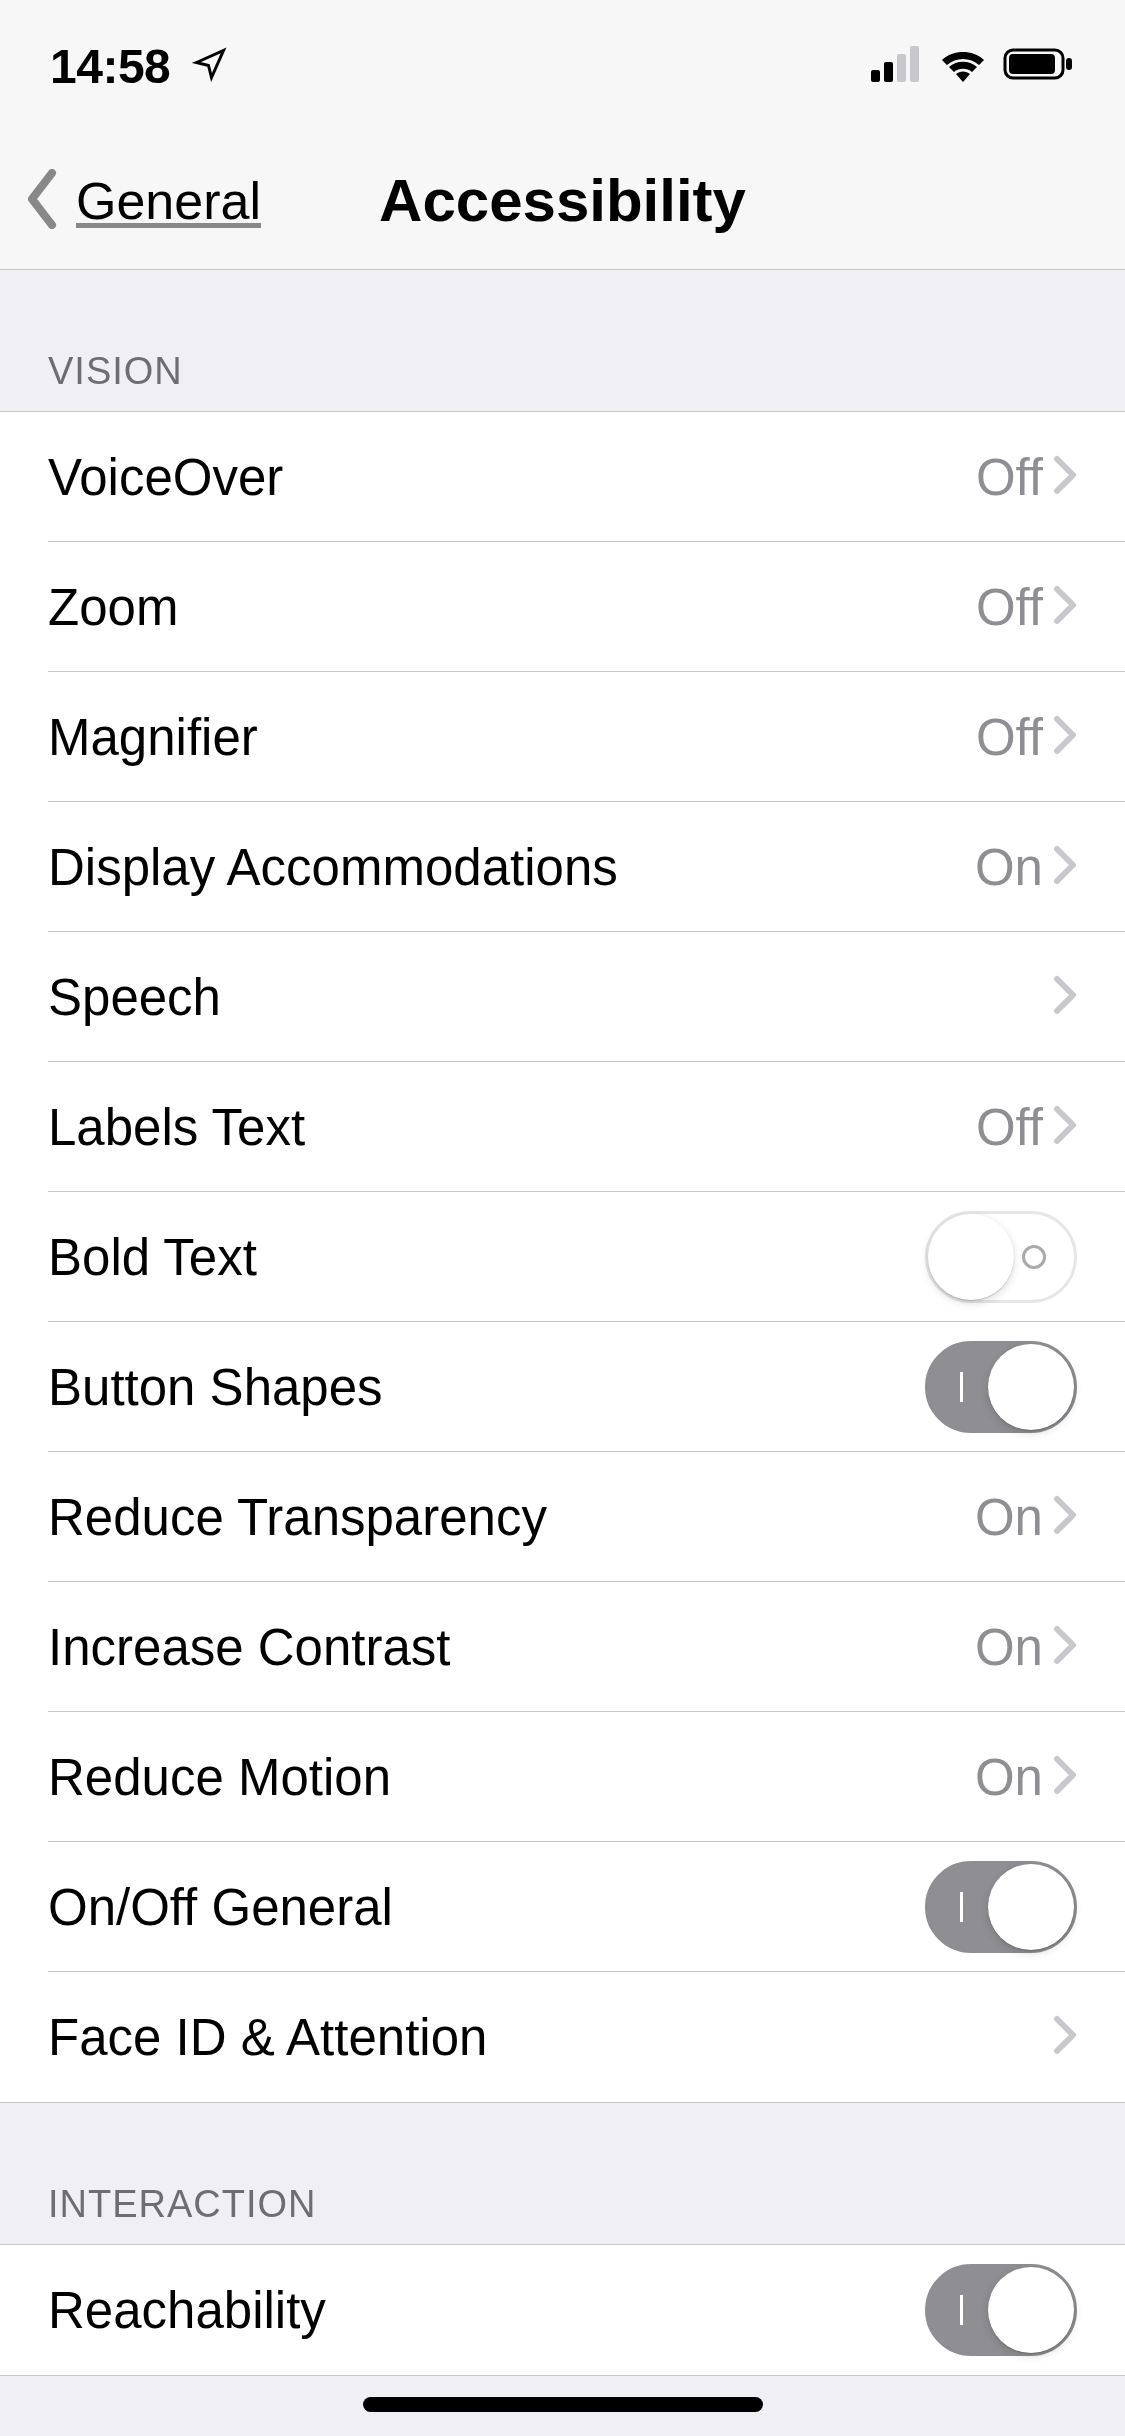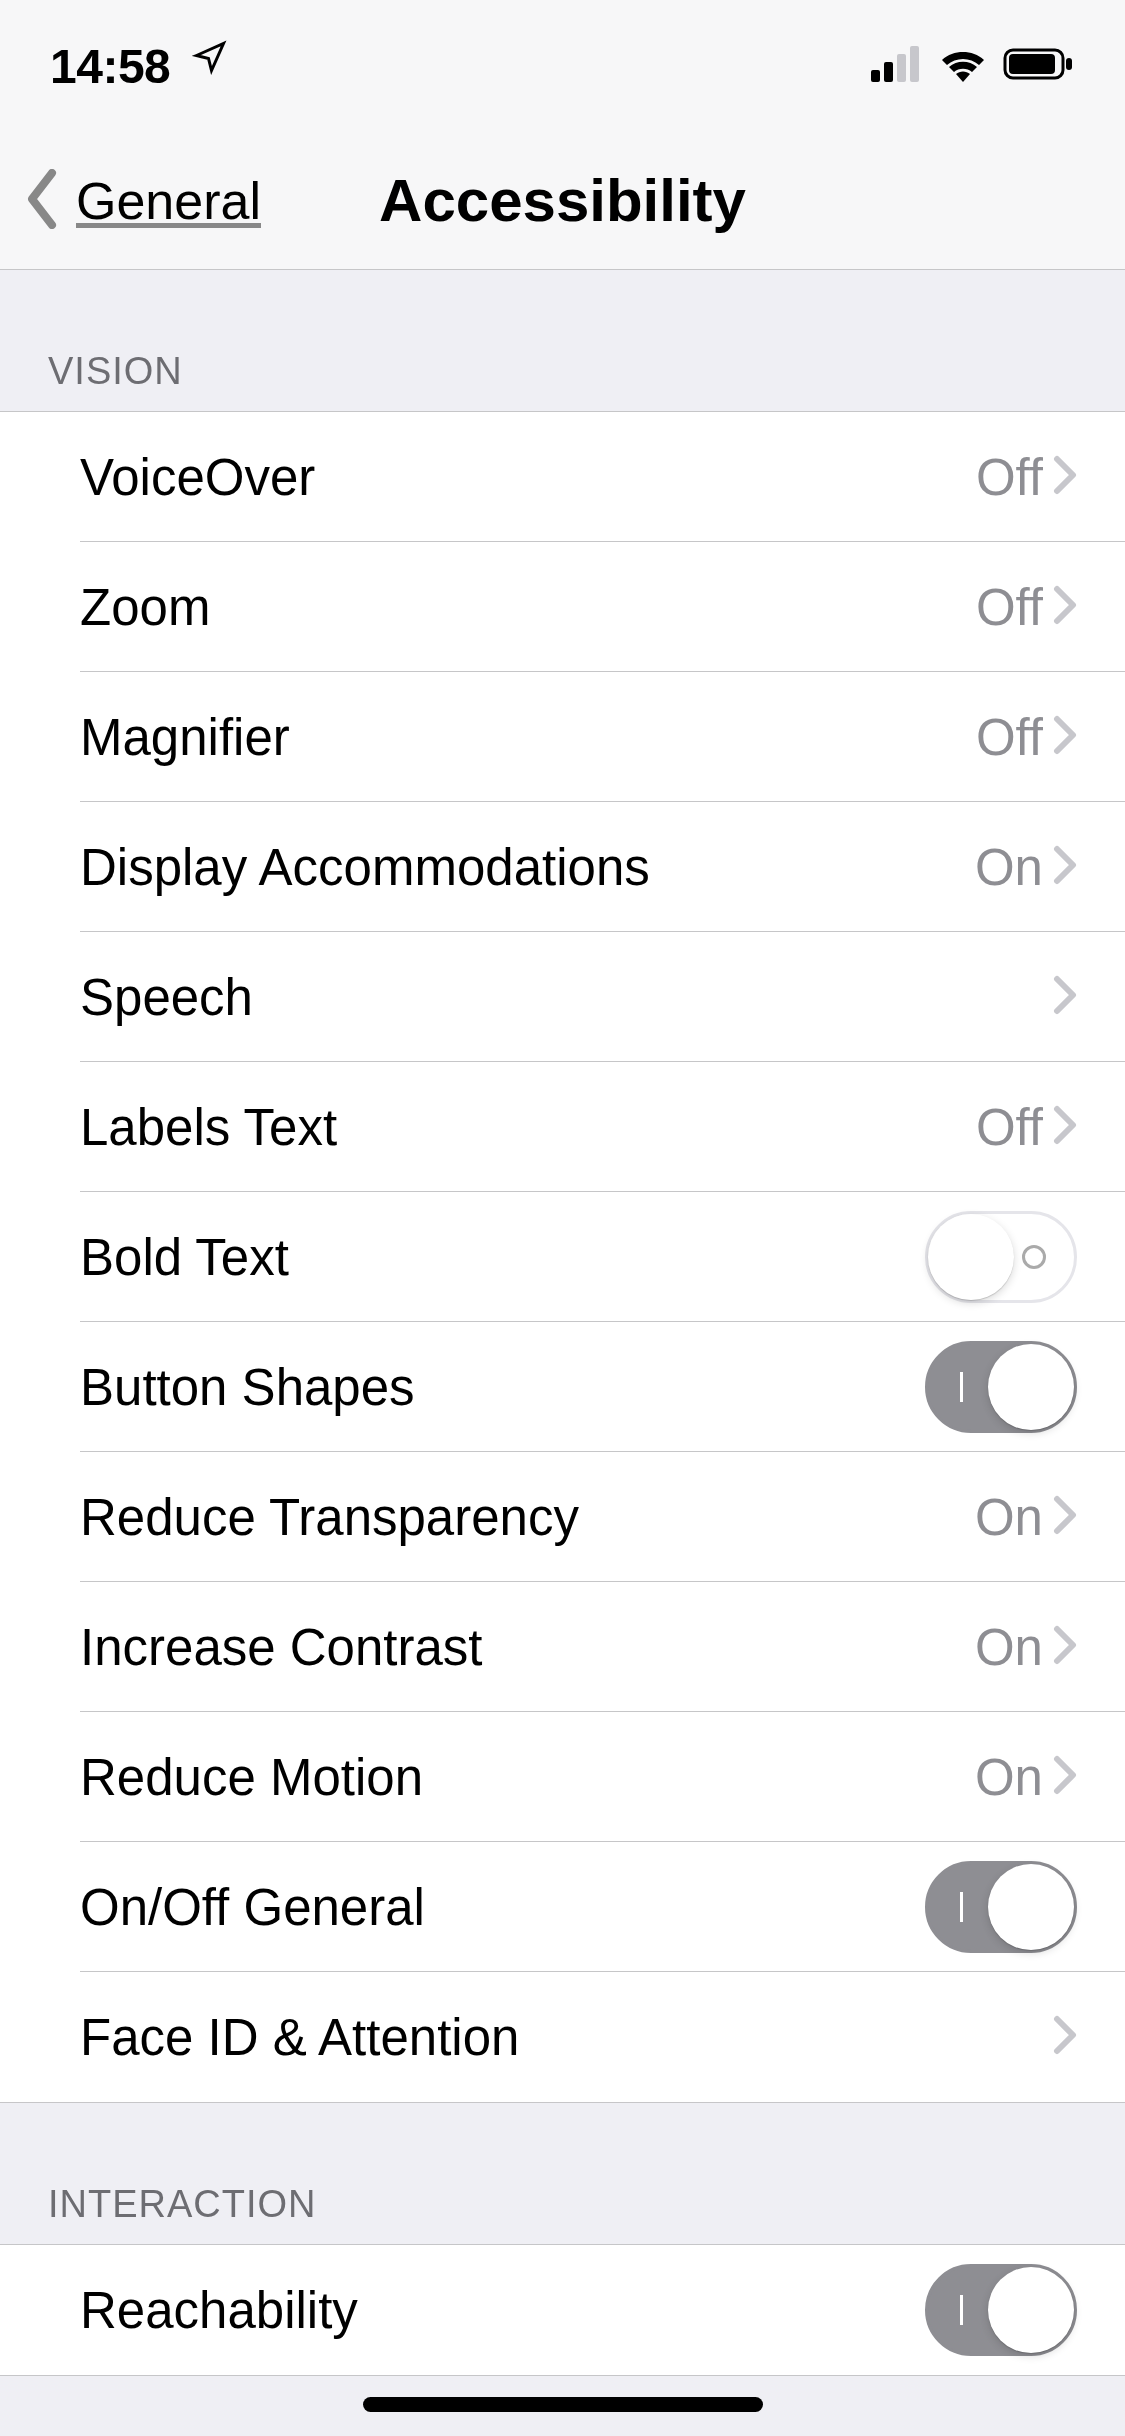--- a/index.html
+++ b/index.html
@@ -18,20 +18,21 @@
     .status-bar {
       height: 132px;
       display: flex;
       align-items: center;
       justify-content: space-between;
       padding: 0 50px;
       background: #f7f7f8;
     }
     .status-left {
       display: flex;
+      align-items: center;
       gap: 22px;
     }
     .status-time {
       font-size: 48px;
       font-weight: 600;
       letter-spacing: -0.5px;
     }
     .status-right {
       display: flex;
       align-items: center;
@@ -70,21 +71,20 @@
     .section-header {
       padding: 80px 29px 18px 48px;
       font-size: 38px;
       color: #6d6d72;
       letter-spacing: 1px;
     }
     .settings-list {
       background: #fff;
       border-top: 1px solid #c6c6c8;
       border-bottom: 1px solid #c6c6c8;
-      padding-left: 32px;
     }
     .settings-row {
       display: flex;
       align-items: center;
       min-height: 130px;
       padding: 0 48px 0 48px;
       position: relative;
     }
     .settings-row:not(:last-child)::after {
       content: "";

